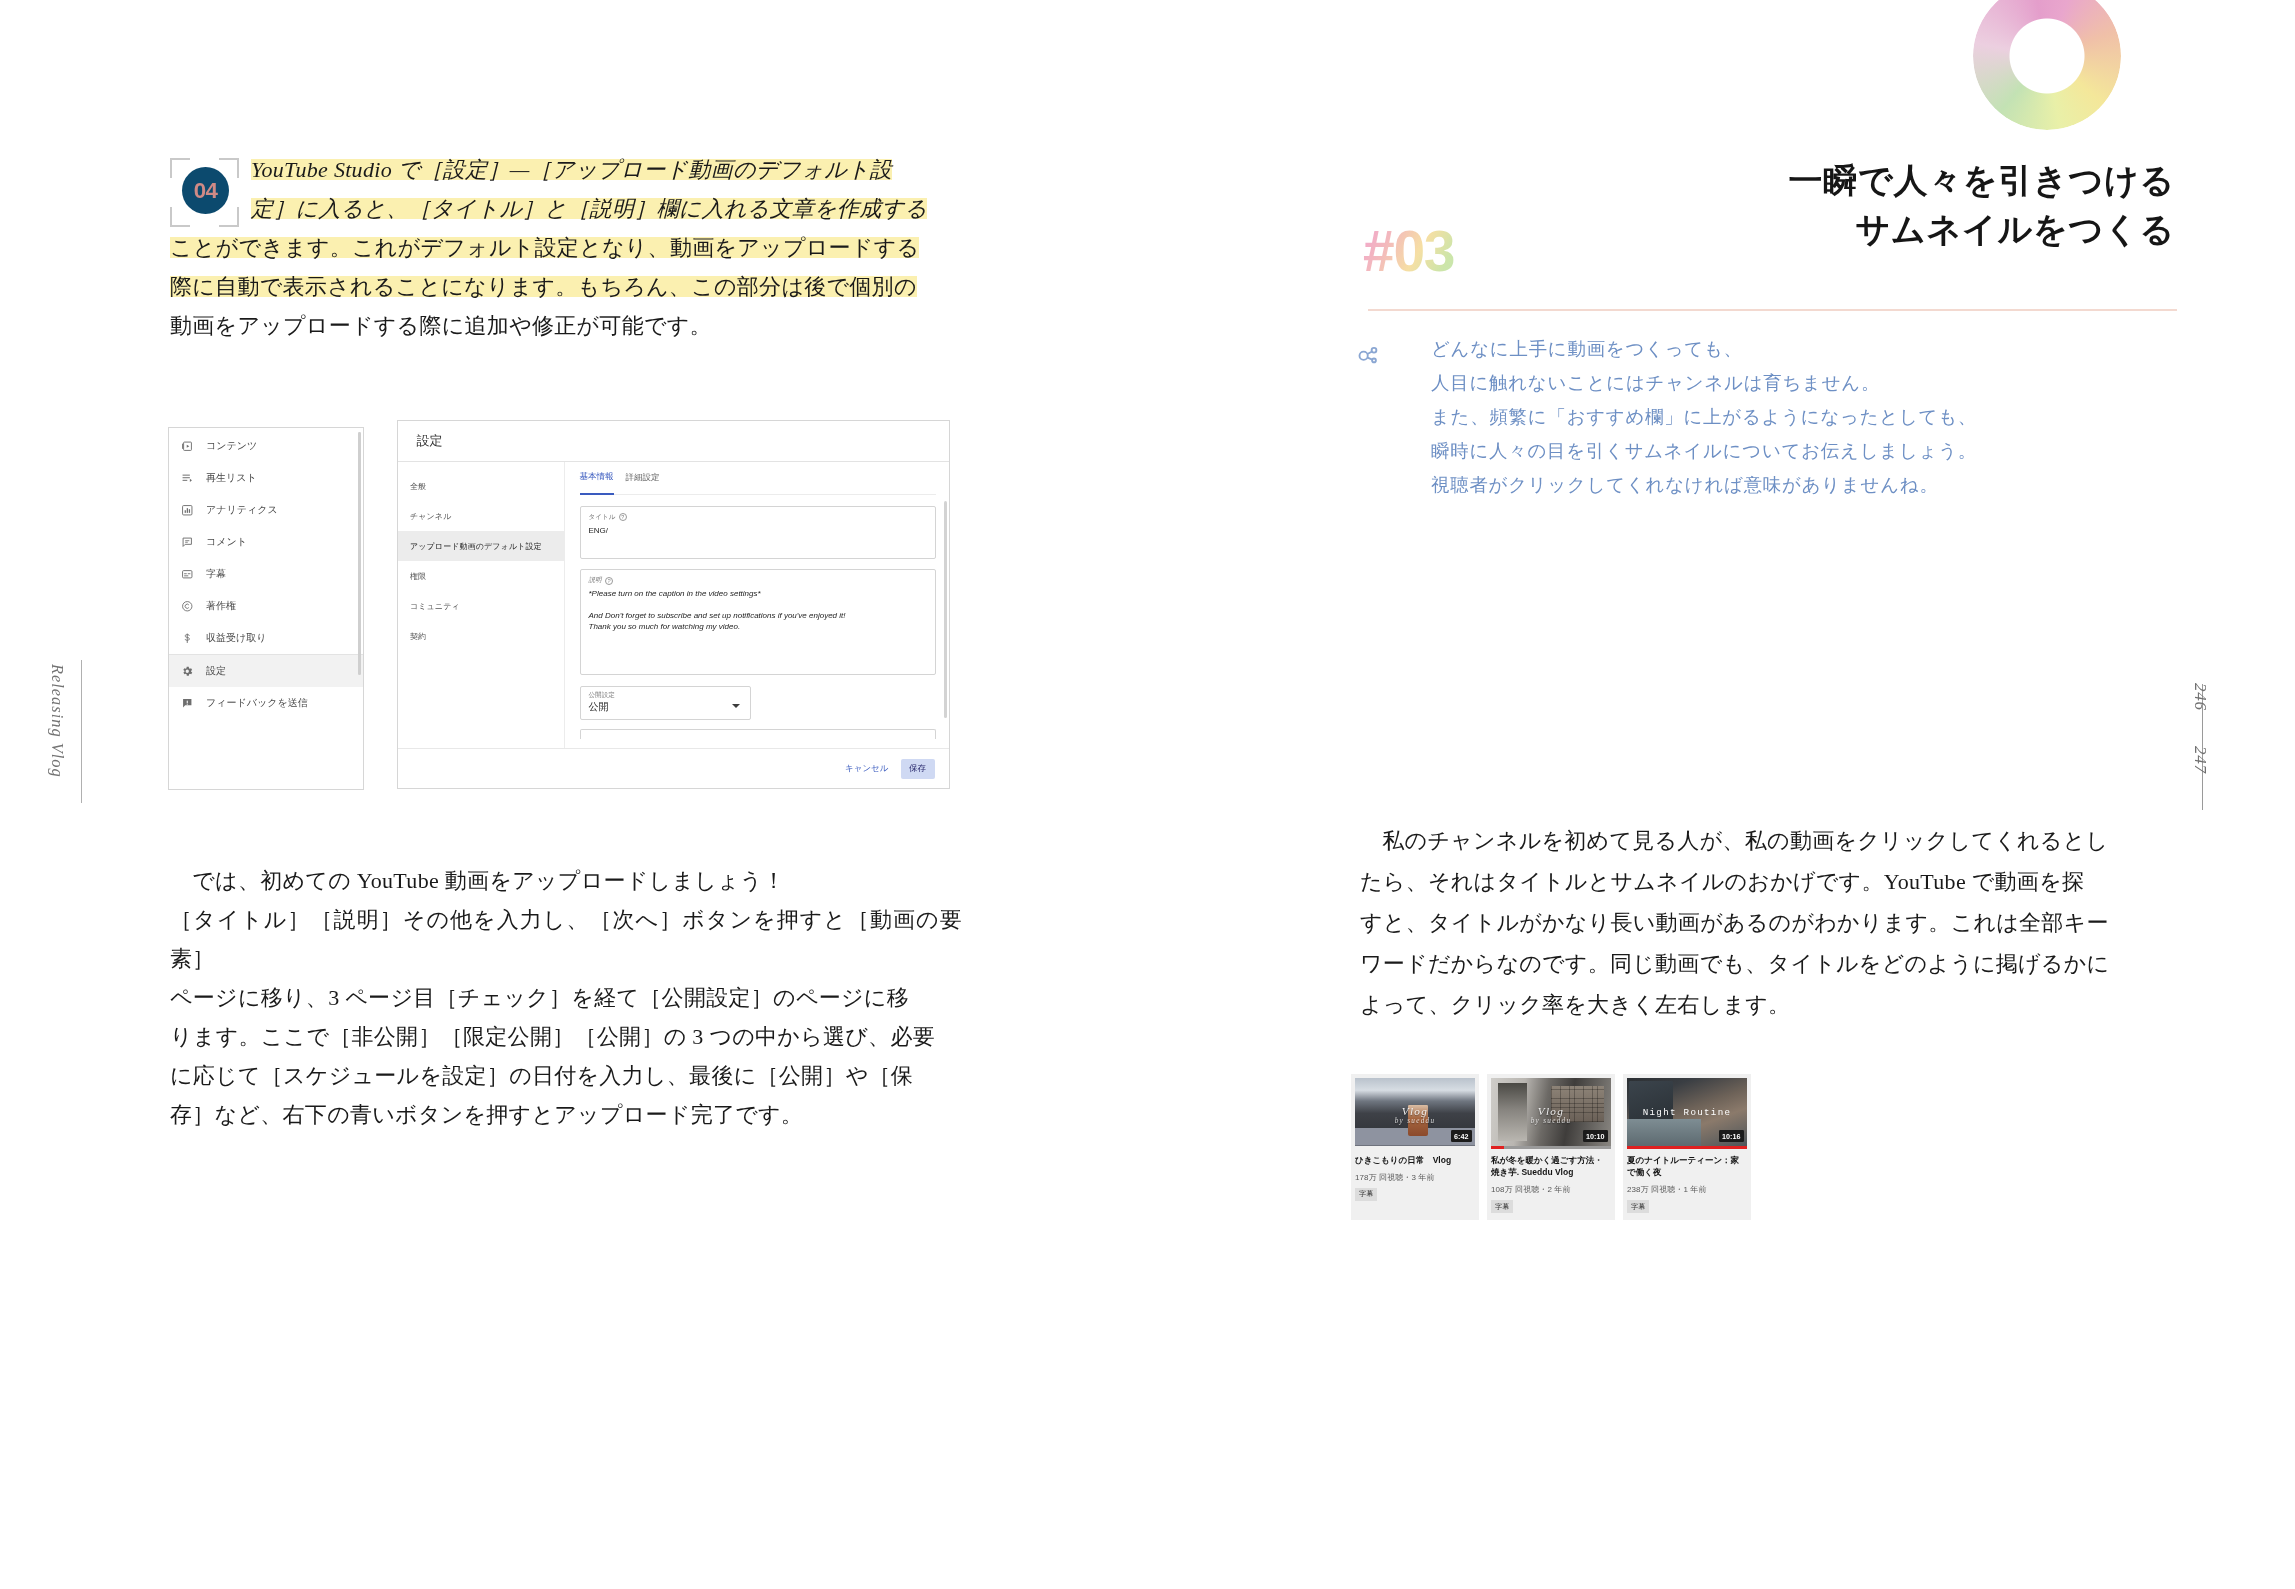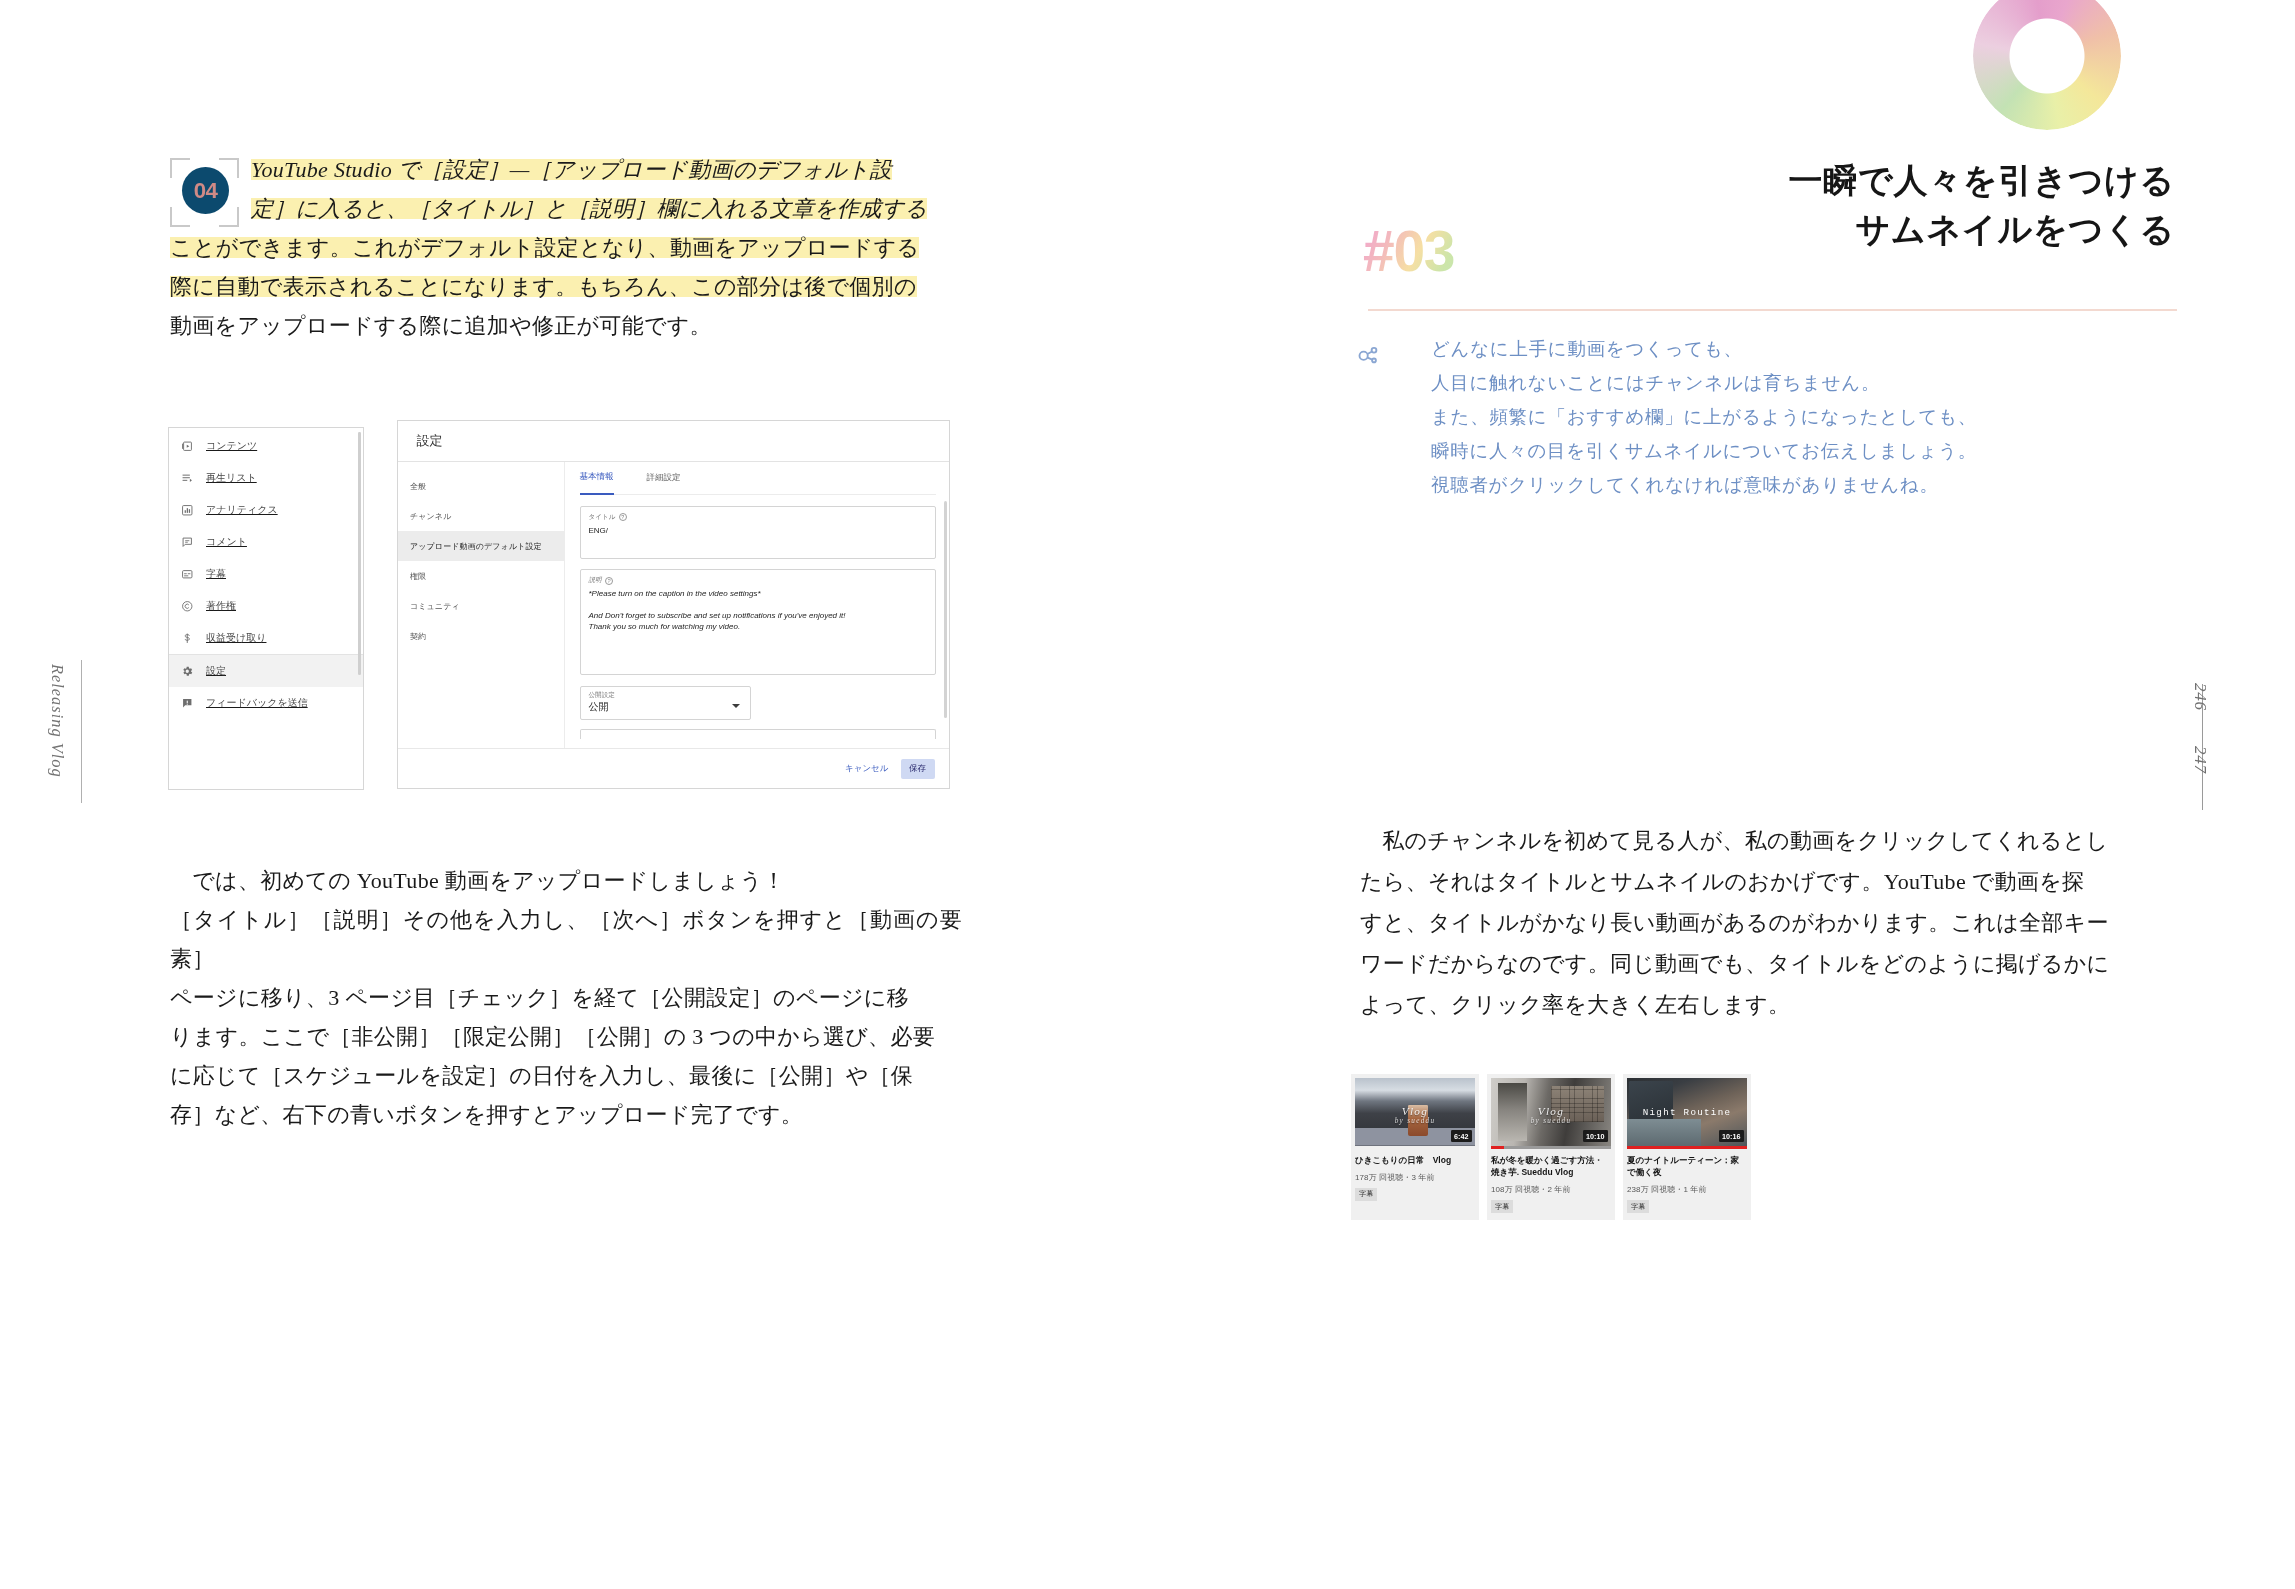--- a/index.html
+++ b/index.html
@@ -46,21 +46,21 @@
   .lead-text { margin-left:0; font-size:22px; line-height:39px; text-align:justify;
                letter-spacing:0.3px; }
   .lead-text .ln { display:block; }
   .lead-text .ln.ind { padding-left:81px; }
   .hl { background:linear-gradient(transparent 8%, #fbf0b0 8%, #fbf0b0 94%, transparent 94%); }
   .it { font-style:italic; }
 
   
   .figure { position:absolute; left:168px; top:420px; width:782px; height:381px; }
   .fig-sidebar { position:absolute; left:0; top:6.6px; width:196px; height:363px;
-                 background:#fff; border:0.7px solid #d6d6d6;text-decoration:underline; }
+                 background:#fff; border:0.7px solid #d6d6d6; }
   .fig-dialog  { position:absolute; left:229px; top:0; width:553px; height:369px;
                  background:#fff; border:0.7px solid #d6d6d6; }
 
   .nav-list { padding-top:2.6px; position:relative; }
   .nav-item { display:flex; align-items:center; height:32px; padding-left:12px;
               font-family:"Liberation Sans", sans-serif; font-size:10px; color:#4a4a4a; }
   .nav-item.active { background:#f2f2f2; }
   .nav-ico { width:25px; flex:0 0 25px; display:flex; align-items:center; color:#6e6e6e; }
   .nav-ico svg { display:block; }
   .nav-label { white-space:nowrap; }
@@ -71,21 +71,21 @@
 
   .dlg-title { height:41px; display:flex; align-items:center; padding-left:18.4px;
                font-family:"Liberation Sans", sans-serif; font-size:13px; color:#303030;
                border-bottom:0.7px solid #e3e3e3; }
   .dlg-body { display:flex; height:286px; }
   .dlg-nav { width:167px; border-right:0.7px solid #ececec; padding-top:9.2px; }
   .dlg-nav-item { height:30px; display:flex; align-items:center; padding-left:12px;
                   font-family:"Liberation Sans", sans-serif; font-size:8px; color:#555; letter-spacing:0.1px; }
   .dlg-nav-item.active { background:#ececec; color:#222; }
   .dlg-main { flex:1; position:relative; padding:0 13px 0 14.5px; }
-  .tabs { display:flex; gap:33px; height:33px; align-items:center; border-bottom:0.7px solid #ececec;
+  .tabs { display:flex; gap:12px; height:33px; align-items:center; border-bottom:0.7px solid #ececec;
           font-family:"Liberation Sans", sans-serif; font-size:8.5px; }
   .tab { color:#5a5a5a; height:33px; display:flex; align-items:center; }
   .tab.active { color:#3a5bbf; border-bottom:2px solid #3a5bbf; }
   .field { border:0.7px solid #d4d4d4; border-radius:2px; margin-top:10.5px; padding:6px 8px 0 8px;
            font-family:"Liberation Sans", sans-serif; position:relative; }
   .field-lbl { font-size:6.6px; color:#7a7a7a; display:flex; align-items:center; gap:3.3px; }
   .qmark { display:inline-block; width:8px; height:8px; border:0.7px solid #9a9a9a;
            border-radius:50%; font-size:5.3px; line-height:7.2px; text-align:center; color:#7a7a7a; }
   .field-val { font-size:8px; color:#1c1c1c; margin-top:3.3px; line-height:11.2px; }
   .field.title-field { height:53px; }

